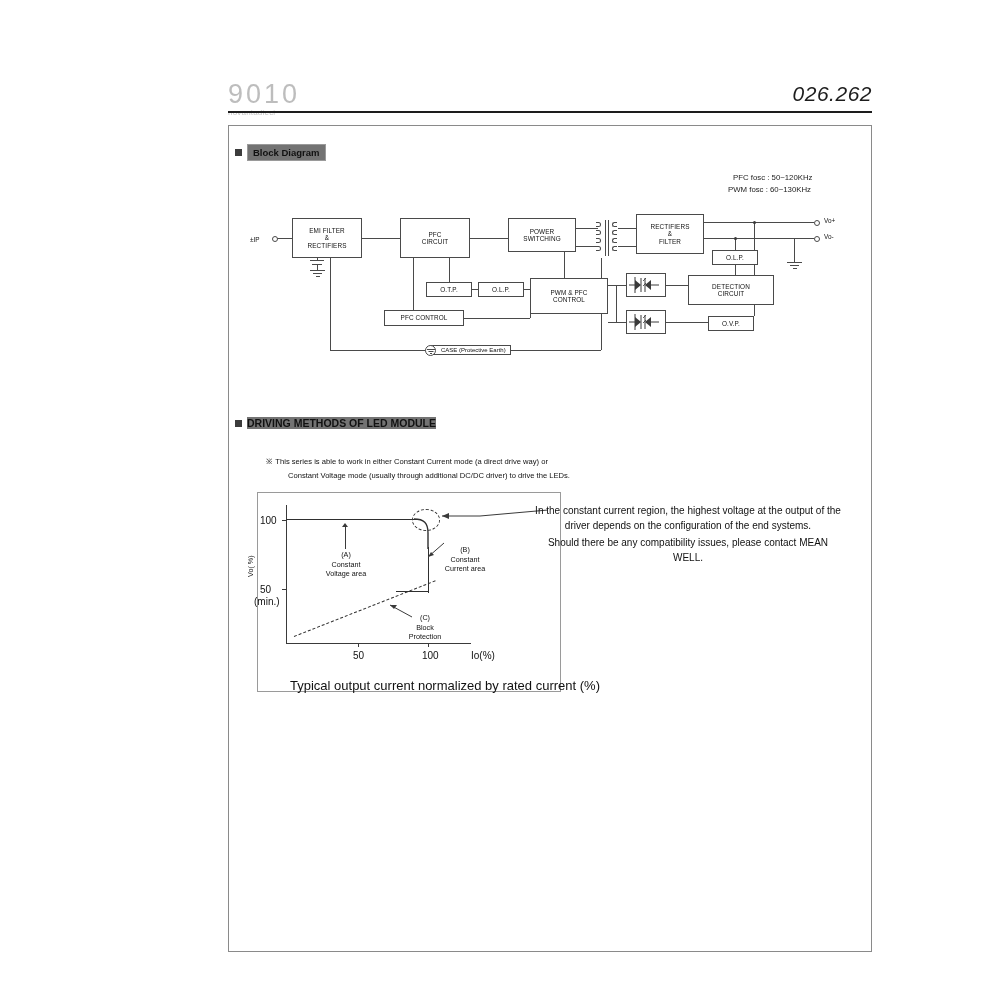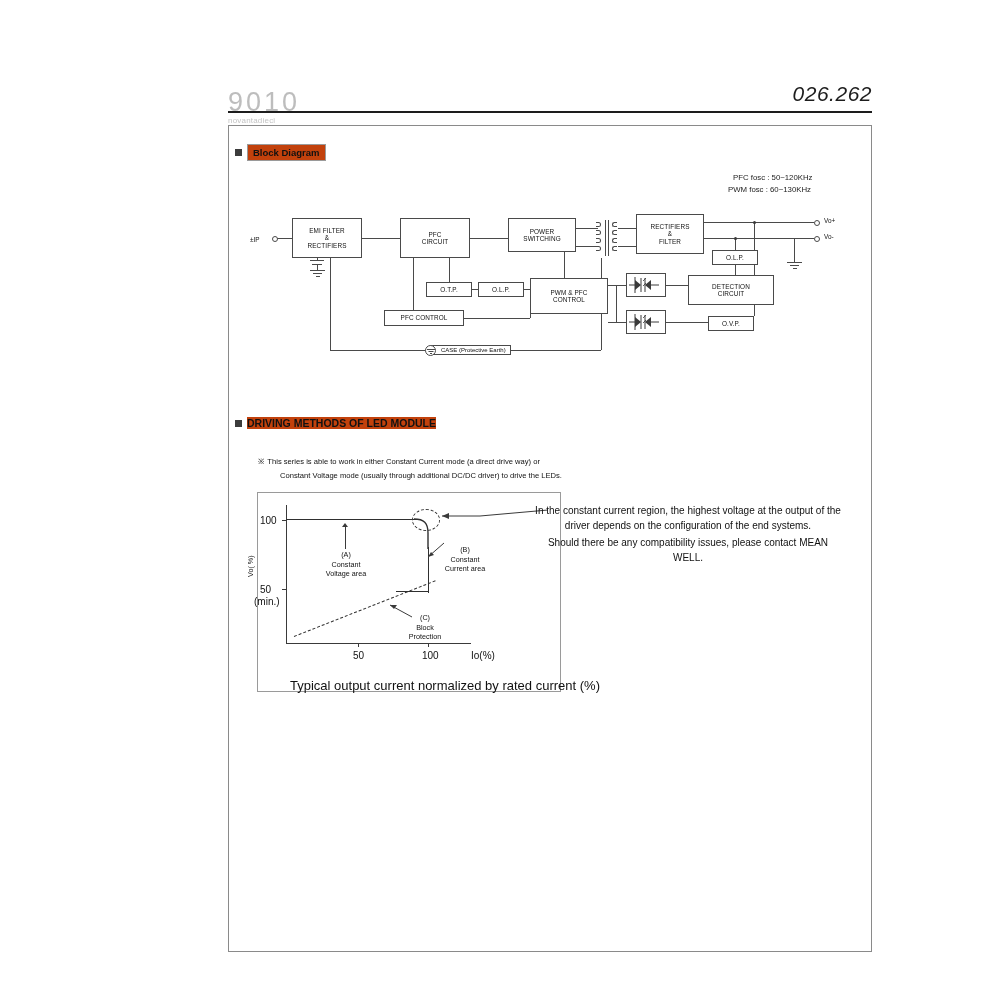--- a/index.html
+++ b/index.html
@@ -15,21 +15,21 @@
     width: 1000px;
     height: 1000px;
     background: #ffffff;
     overflow: hidden;
   }
 
   
   .logo {
     position: absolute;
     left: 228px;
-    top: 89px;
+    top: 81px;
     width: 90px;
     height: 36px;
     color: #b9b9b9;
     line-height: 1;
   }
   .logo-num {
     font-size: 27px;
     letter-spacing: 3px;
     font-family: "Liberation Sans", sans-serif;
     color: #bdbdbd;
@@ -90,21 +90,21 @@
   }
   .sec-head .sq {
     width: 7px;
     height: 7px;
     background: #3c3c3c;
     display: inline-block;
   }
   .sec-head .txt {
     border: 1px solid #9a9a9a;
     padding: 2px 5px 2px 5px;
-    background: #c2410c;
+    background: #737373;
     white-space: nowrap;
   }
   .sec-head.plain .txt {
     border: none;
     padding: 0;
     font-size: 10.5px;
   }
 
   
   .freq {
@@ -240,20 +240,21 @@
     transform: translateX(-50%);
   }
 
   
   .dm-note {
     position: absolute;
     font-size: 7.6px;
     color: #111;
     line-height: 1.55;
     white-space: nowrap;
+    margin-left: 8px;
   }
   .dm-note .mark { margin-right: 3px; }
 
   
   .graph {
     position: absolute;
     left: 286px;
     top: 505px;
     width: 200px;
     height: 145px;

